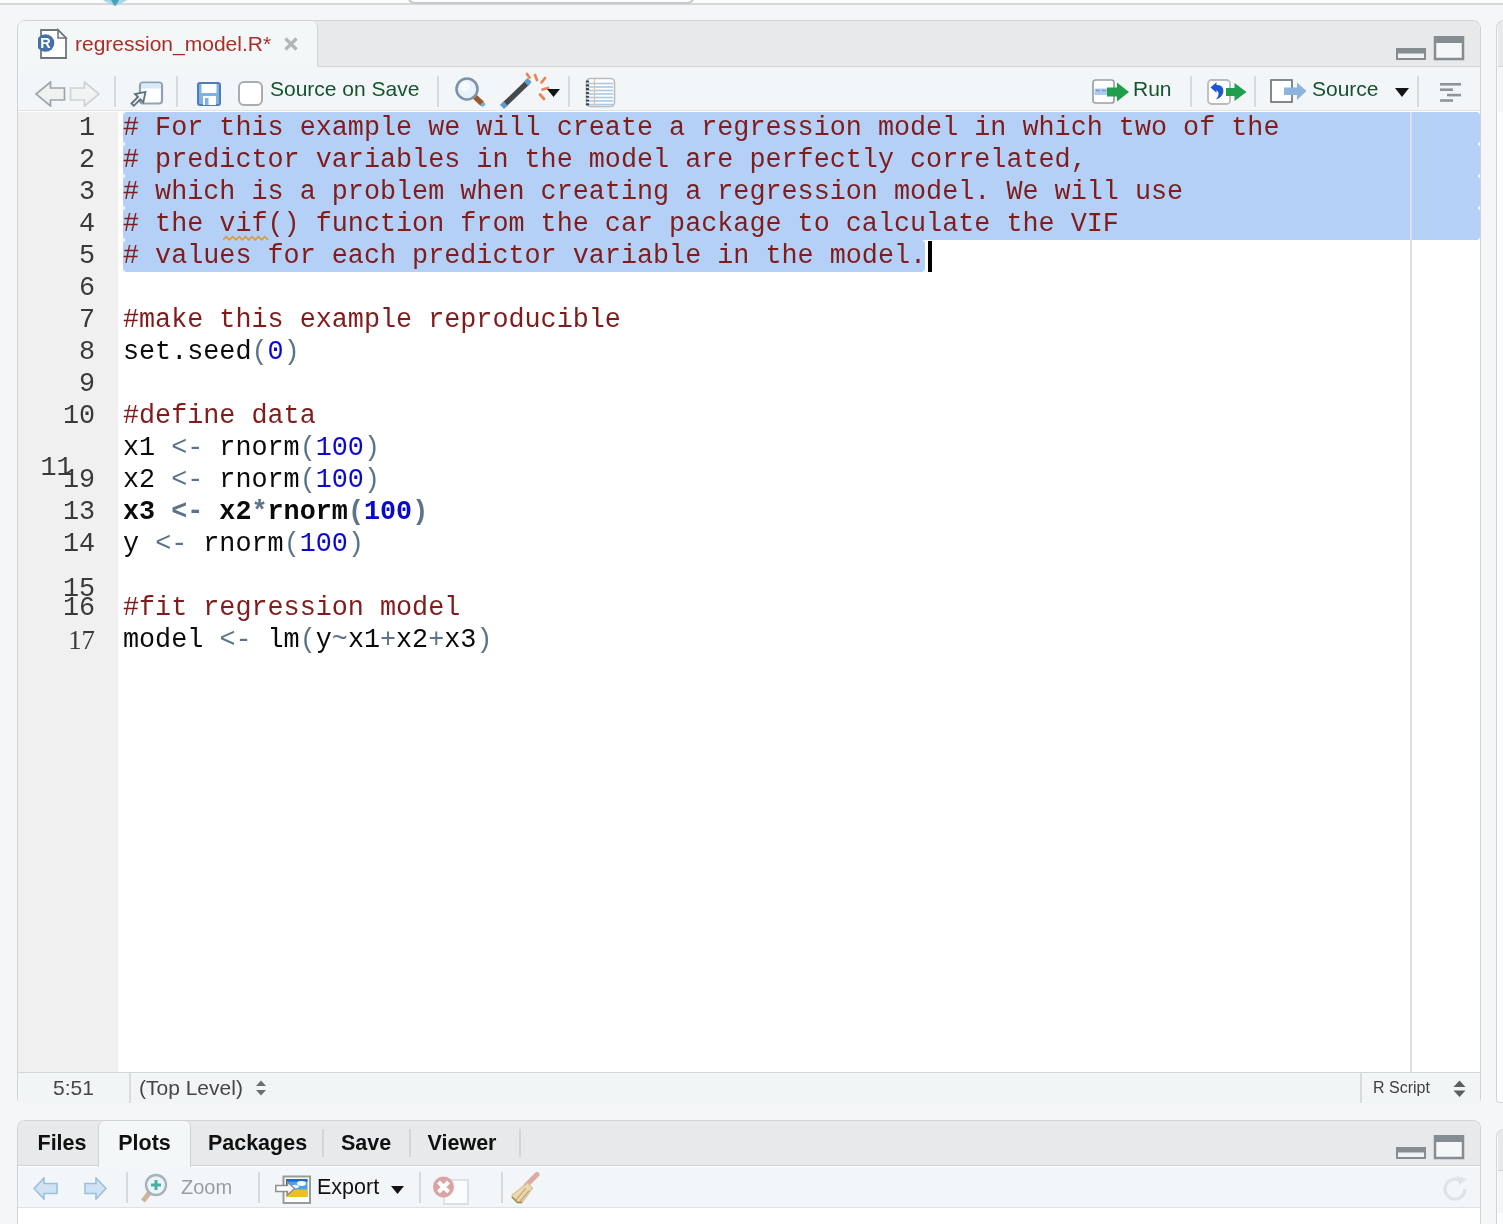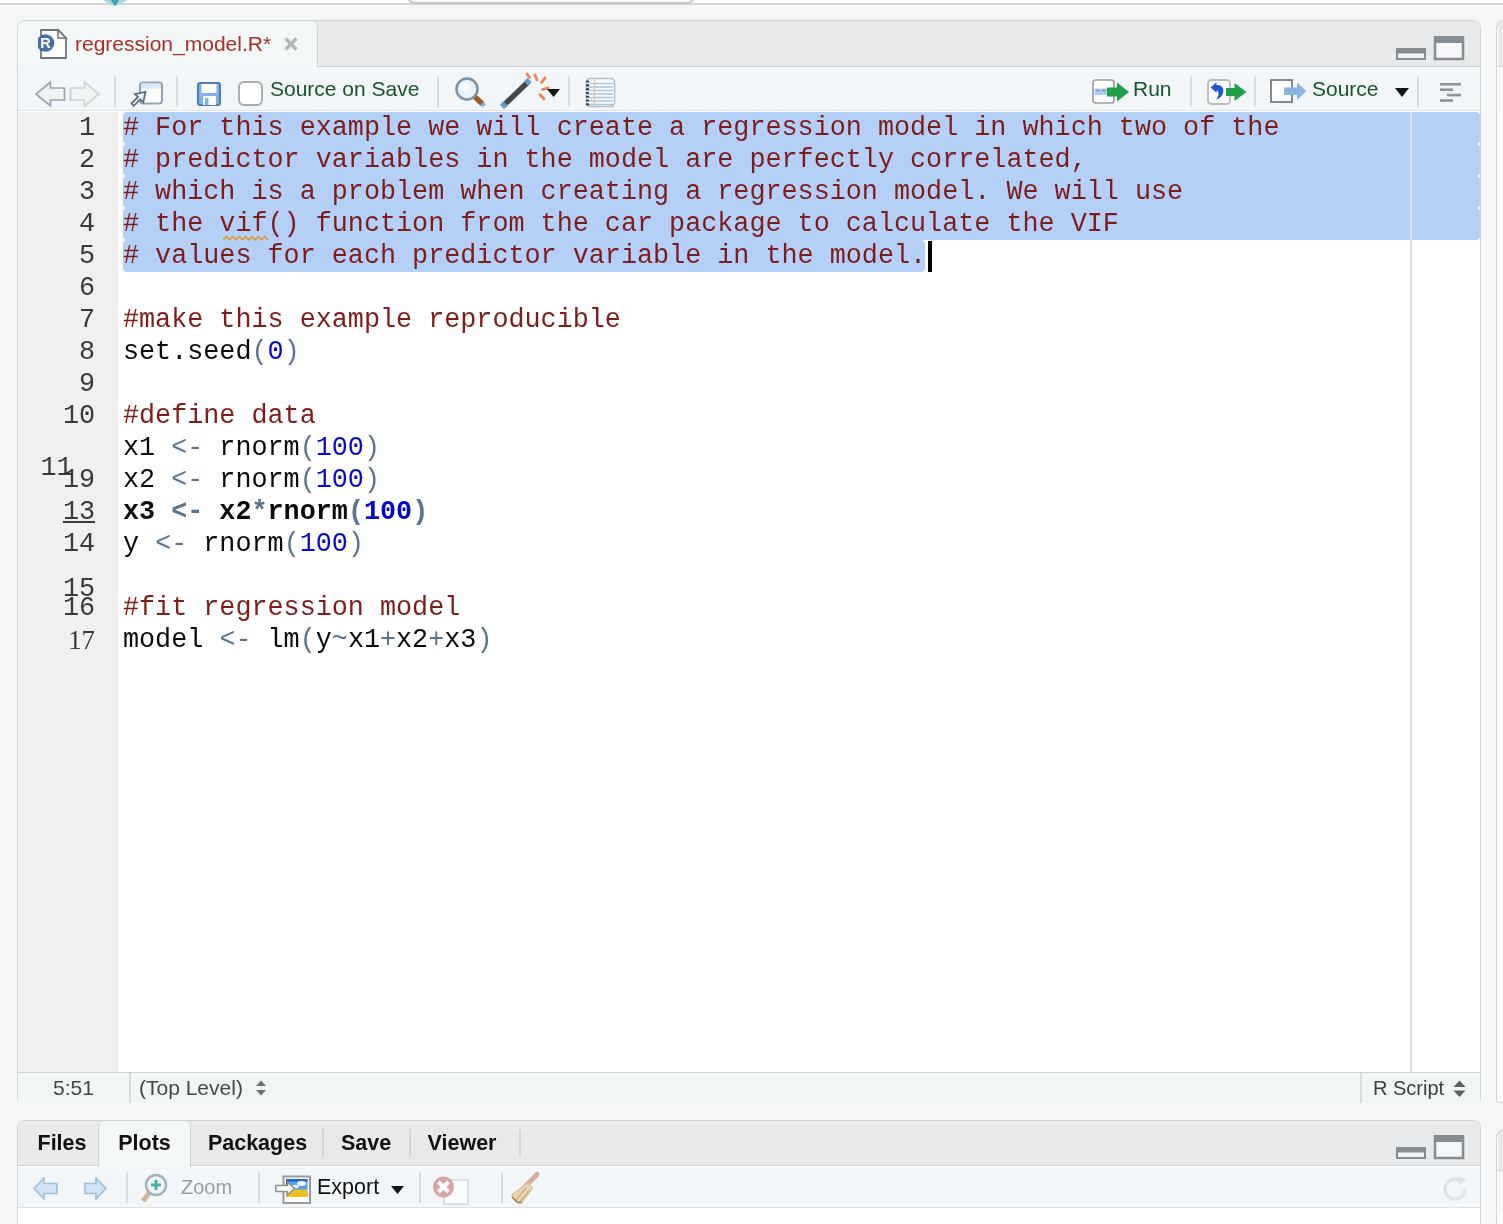--- a/index.html
+++ b/index.html
@@ -186,40 +186,40 @@
 <div class="codeline mono" style="top:304px;"><span class="c">#make this example reproducible</span></div>
 <div class="gnum mono" style="top:336px;">8</div>
 <div class="codeline mono" style="top:336px;">set.seed<span class="o">(</span><span class="n">0</span><span class="o">)</span></div>
 <div class="gnum mono" style="top:368px;">9</div>
 <div class="gnum mono" style="top:400px;">10</div>
 <div class="codeline mono" style="top:400px;"><span class="c">#define data</span></div>
 <div class="gnum mono" style="top:452px;text-align:center;">11</div>
 <div class="codeline mono" style="top:432px;">x1 <span class="o">&lt;-</span> rnorm<span class="o">(</span><span class="n">100</span><span class="o">)</span></div>
 <div class="gnum mono" style="top:464px;">19</div>
 <div class="codeline mono" style="top:464px;">x2 <span class="o">&lt;-</span> rnorm<span class="o">(</span><span class="n">100</span><span class="o">)</span></div>
-<div class="gnum mono" style="top:496px;text-decoration:underline;">13</div>
+<div class="gnum mono" style="top:496px;">13</div>
 <div class="codeline mono" style="top:496px;font-weight:bold;">x3 <span class="o">&lt;-</span> x2<span class="o">*</span>rnorm<span class="o">(</span><span class="n">100</span><span class="o">)</span></div>
 <div class="gnum mono" style="top:528px;">14</div>
 <div class="codeline mono" style="top:528px;">y <span class="o">&lt;-</span> rnorm<span class="o">(</span><span class="n">100</span><span class="o">)</span></div>
 <div class="gnum mono" style="top:573px;">15</div>
 <div class="gnum mono" style="top:592px;">16</div>
 <div class="codeline mono" style="top:592px;"><span class="c">#fit regression model</span></div>
 <div class="gnum mono" style="top:624px;font-family:Liberation Serif, serif;">17</div>
 <div class="codeline mono" style="top:624px;">model <span class="o">&lt;-</span> lm<span class="o">(</span>y<span class="o">~</span>x1<span class="o">+</span>x2<span class="o">+</span>x3<span class="o">)</span></div>
 
 <div class="abs" style="left:18px;top:1072px;width:1462px;height:31px;background:#f1f5f6;border-top:1px solid #d2d5d7;"></div>
 <div class="abs" style="left:18px;top:1073px;width:111px;height:30px;line-height:30px;text-align:center;font-size:21px;color:#464646;">5:51</div>
 <div class="sep" style="left:129px;top:1073px;height:30px;background:#d9dcdd;"></div>
 <div class="abs" style="left:139px;top:1073px;height:30px;line-height:30px;font-size:21px;color:#464646;">(Top Level)</div>
 <svg class="abs" style="left:254px;top:1080px;" width="14" height="17" viewBox="0 0 14 17">
   <polygon points="2,6 12,6 7,0.5" fill="#6a6f72"></polygon>
     <polygon points="2,10 12,10 7,15.5" fill="#6a6f72"></polygon>
 </svg>
 <div class="sep" style="left:1360px;top:1073px;height:30px;background:#d9dcdd;"></div>
-<div class="abs" style="left:1373px;top:1073px;height:30px;line-height:30px;font-size:20px;color:#3f3f3f;">R Script</div>
+<div class="abs" style="left:1373px;top:1073px;height:30px;line-height:30px;font-size:16px;color:#3f3f3f;">R Script</div>
 <svg class="abs" style="left:1452px;top:1080px;" width="15" height="18" viewBox="0 0 15 18">
   <polygon points="1.5,7 13.5,7 7.5,0.5" fill="#595f63"></polygon>
     <polygon points="1.5,10.5 13.5,10.5 7.5,17" fill="#595f63"></polygon>
 </svg>
 
 <div class="abs" style="left:17px;top:1120px;width:1464px;height:104px;background:#ffffff;border:1px solid #d0d4d6;border-bottom:none;border-radius:8px 8px 0 0;"></div>
 <div class="abs" style="left:18px;top:1121px;width:1462px;height:45px;background:#e7e9ea;border-bottom:1px solid #d0d4d6;border-radius:7px 7px 0 0;"></div>
 <div class="abs" style="left:22px;top:1121px;width:80px;height:45px;line-height:45px;text-align:center;font-size:21.5px;font-weight:bold;color:#101010;">Files</div>
 <div class="abs" style="left:98px;top:1121px;width:93px;height:46px;background:#f4f7f8;border-left:1px solid #cfd3d5;border-right:1px solid #cfd3d5;border-radius:6px 6px 0 0;"></div>
 <div class="abs" style="left:98px;top:1121px;width:93px;height:45px;line-height:45px;text-align:center;font-size:21.5px;font-weight:bold;color:#101010;">Plots</div>

